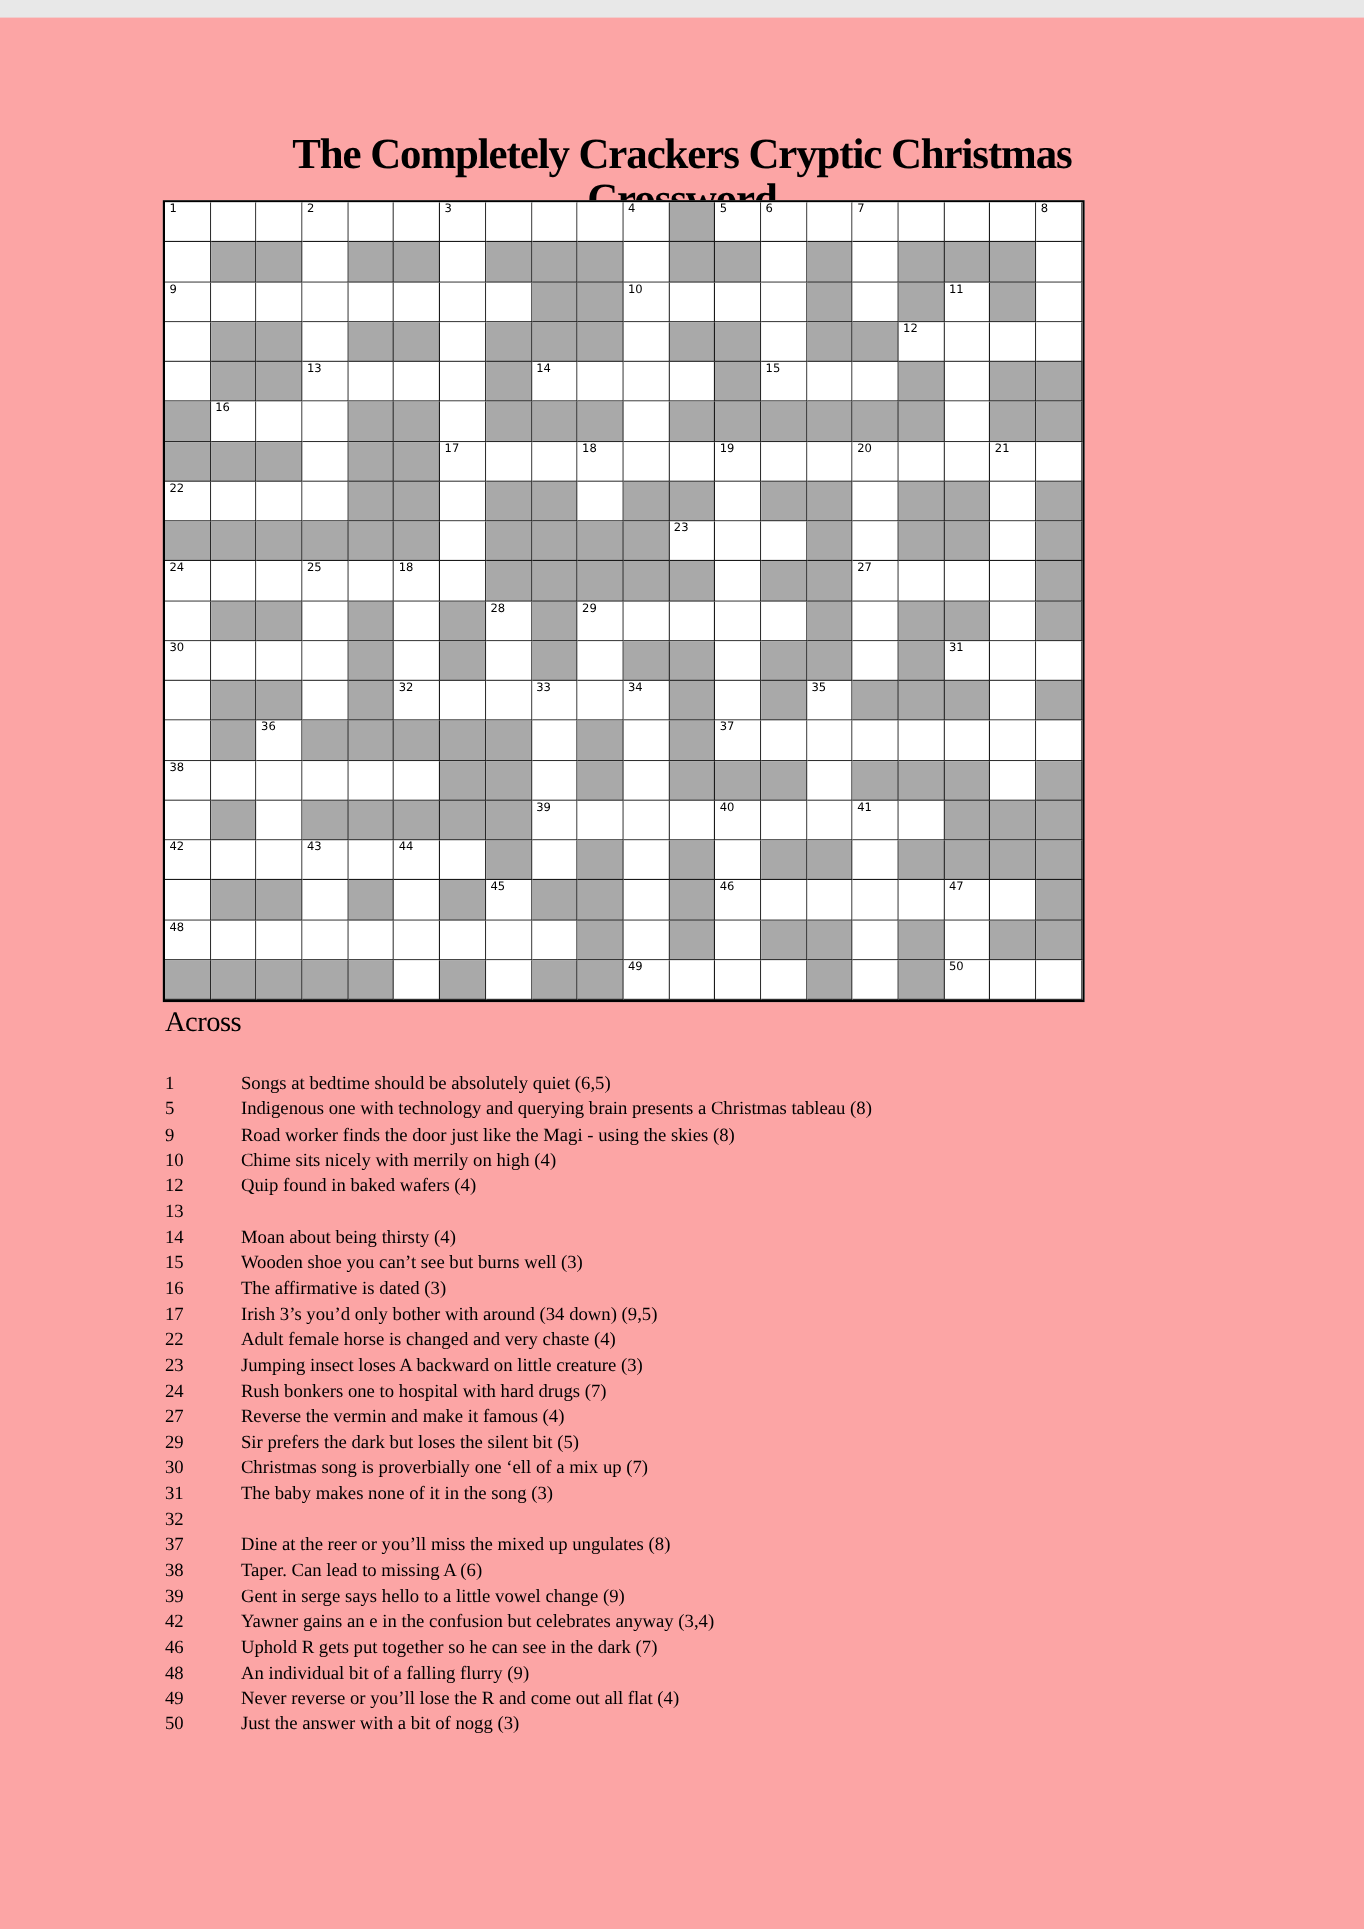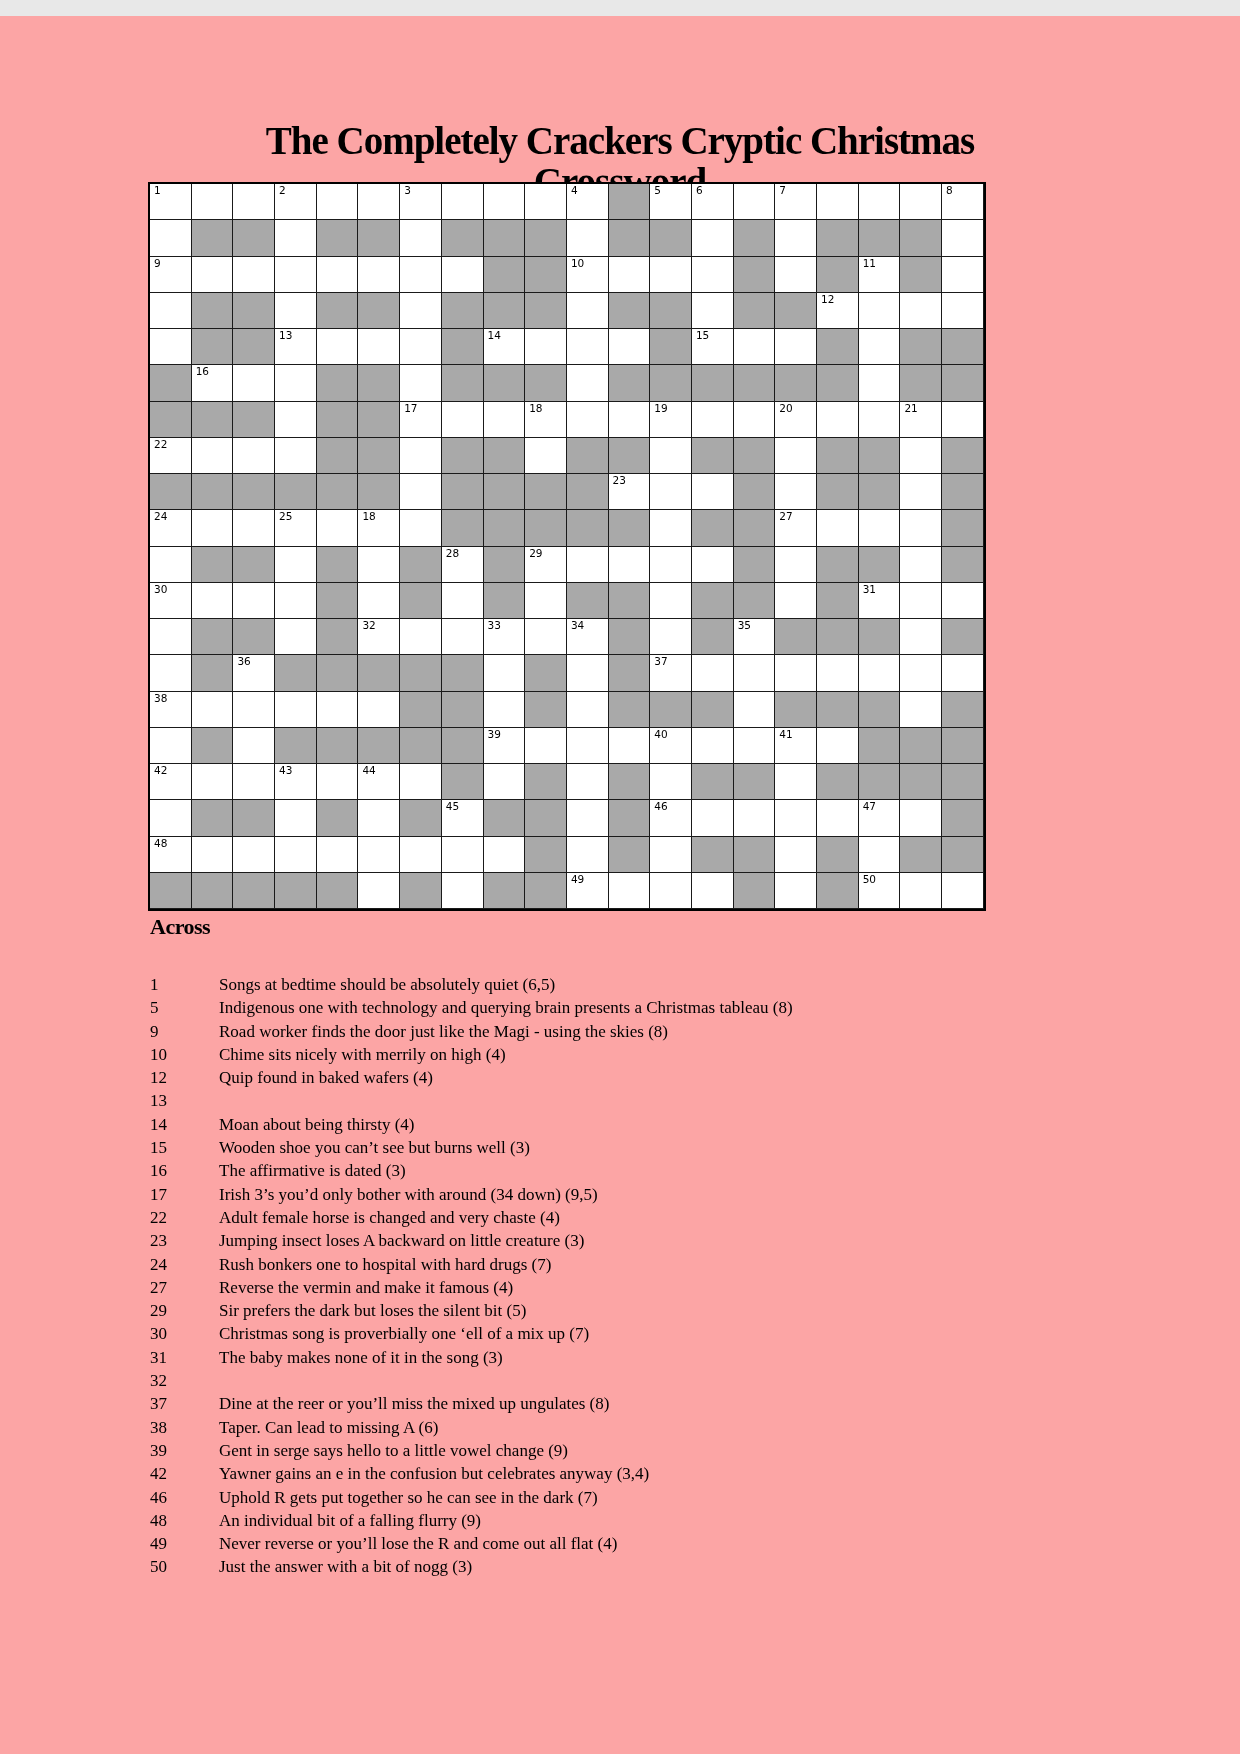--- a/index.html
+++ b/index.html
@@ -9,21 +9,21 @@
          font-weight:bold;font-size:39px;line-height:41px;letter-spacing:-1px;}
   .grid{position:absolute;left:148px;top:166px;border:2.5px solid #000;
         display:grid;grid-template-columns:repeat(20,41.7px);grid-auto-rows:36.25px;
         background:#fff;}
   .cell{position:relative;box-sizing:border-box;
         border-right:1.4px solid #1a1a1a;border-bottom:1.4px solid #1a1a1a;background:#fff;}
   .cell.sh{background:var(--shade,#a9a9a9);}
   .num{position:absolute;top:1px;left:4px;font-family:"DejaVu Sans",sans-serif;
        font-size:10.5px;line-height:11px;color:#000;}
   .across-heading{position:absolute;left:150px;top:898px;margin:0;
-                  font-size:22px;font-weight:bold;letter-spacing:-0.5px;}
+                  font-size:26px;font-weight:normal;letter-spacing:-0.5px;}
   .clues{position:absolute;left:150px;top:958px;width:940px;}
   .clue-row{display:flex;align-items:flex-start;height:23.3px;font-size:17px;line-height:21px;}
   .clue-num{flex:none;width:69px;}
   .clue-text{flex:1;white-space:nowrap;}
 </style>
 </head>
 <body>
 
 <div class="page">
 

